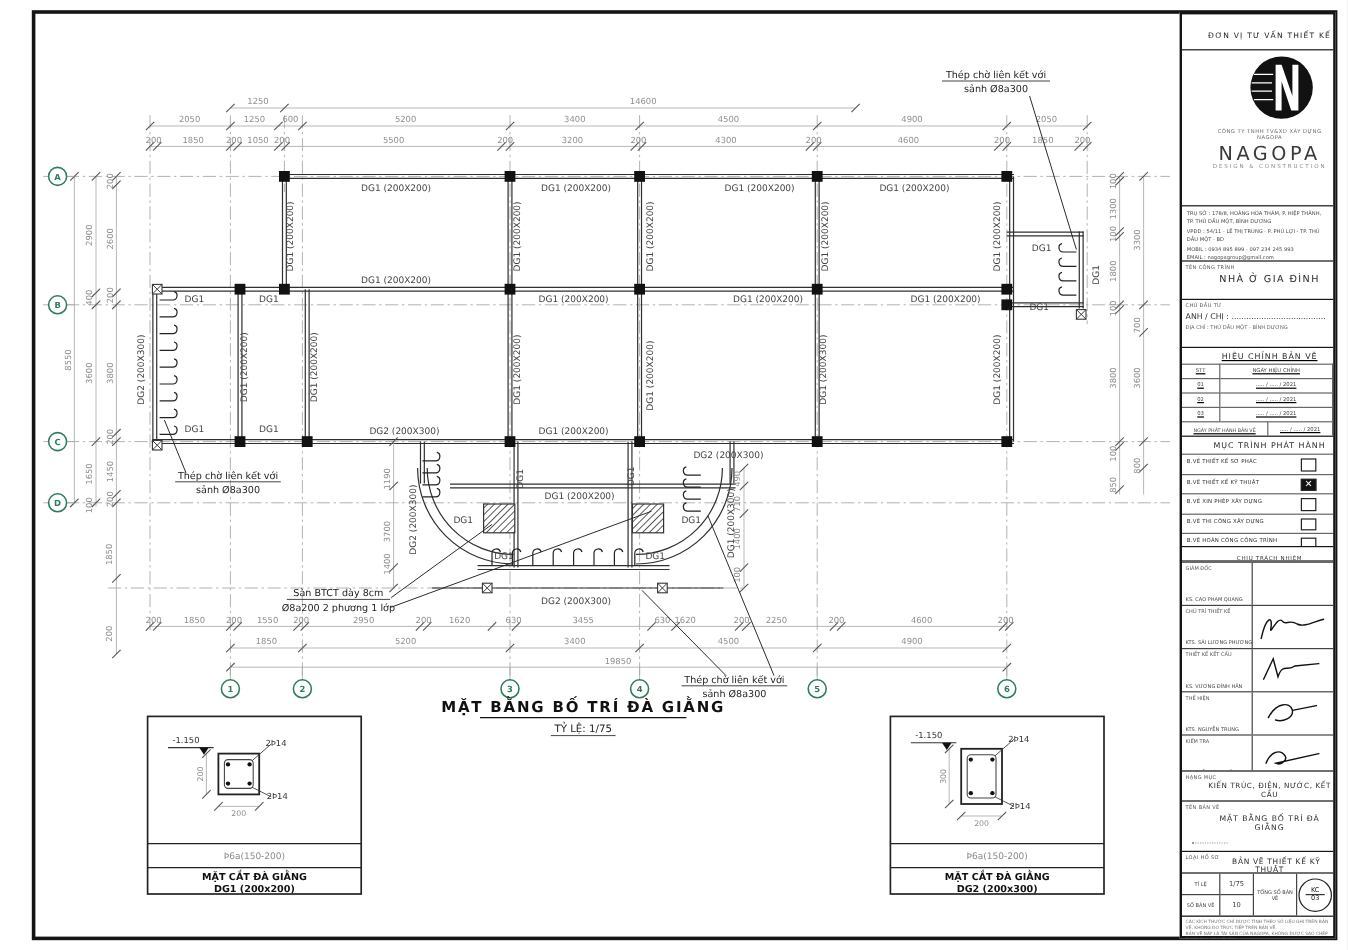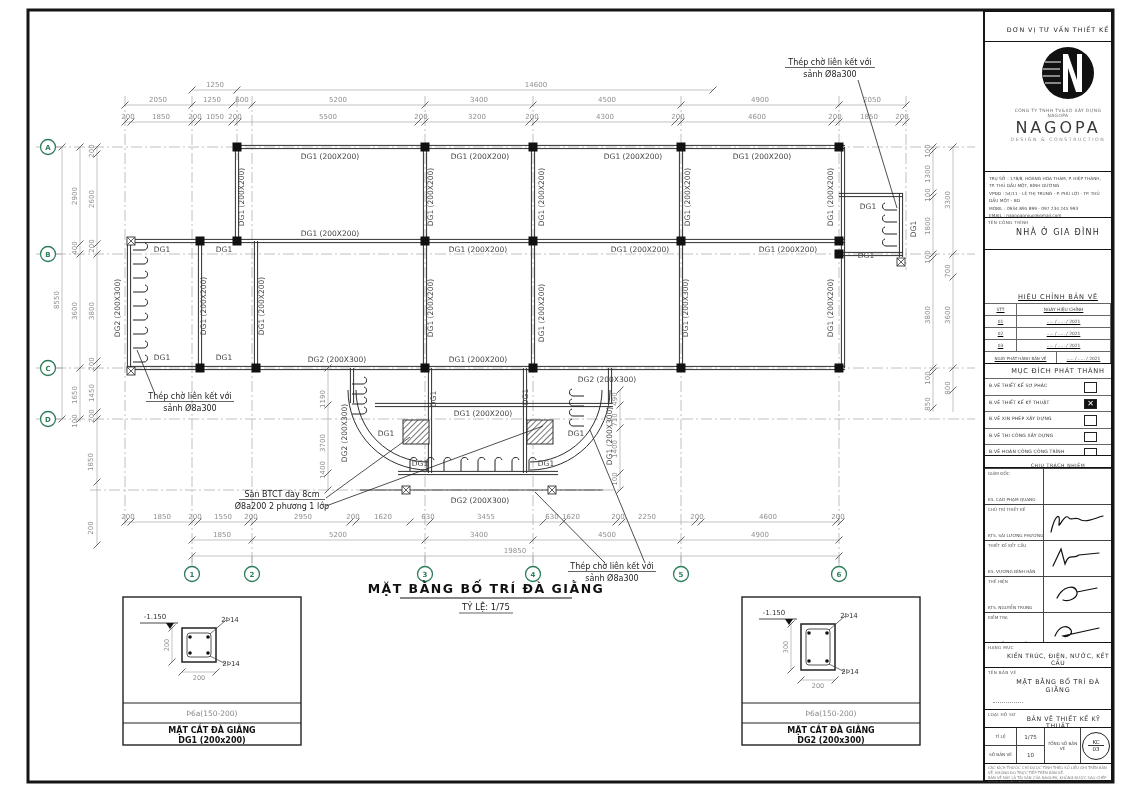--- a/index.html
+++ b/index.html
@@ -530,39 +530,44 @@
           <div>TP. THỦ DẦU MỘT, BÌNH DƯƠNG</div>
           <div>VPĐD : 54/11 - LÊ THỊ TRUNG - P. PHÚ LỢI - TP. THỦ DẦU MỘT - BD</div>
           <div>MOBIL : 0934 895 899  -  097 234 245 993</div>
           <div>EMAIL : nagopagroup@gmail.com</div>
         </div>
     </div>
     <div class="sec" style="top:206px;height:32px;">
       <div class="lbl">TÊN CÔNG TRÌNH</div>
       <div class="ctr big" style="margin-top:3px;">NHÀ Ở GIA ĐÌNH</div>
     </div>
+    <div class="sec" style="top:238px;height:40px;">
+      <div class="lbl">CHỦ ĐẦU TƯ</div>
+      <div style="font-size:6.5px;color:#333;padding:3px 0 0 3px;">ANH / CHỊ : ......................................</div>
+      <div style="font-size:4.3px;color:#666;padding:3px 0 0 3px;">ĐỊA CHỈ : THỦ DẦU MỘT - BÌNH DƯƠNG</div>
+    </div>
     <div class="sec" style="top:278px;height:74px;text-decoration:underline;">
       <div class="ctr med" style="height:13px;line-height:14px;">HIỆU CHỈNH BẢN VẼ</div>
       <div class="tbl" style="grid-template-columns:32px 94px;grid-auto-rows:12px;">
         <div>STT</div>
         <div>NGÀY HIỆU CHỈNH</div>
         <div>01</div>
         <div>..... / ..... / 2021</div>
         <div>02</div>
         <div>..... / ..... / 2021</div>
         <div>03</div>
         <div>..... / ..... / 2021</div>
       </div>
       <div class="tbl" style="grid-template-columns:72px 54px;grid-auto-rows:13px;">
         <div style="font-size:4px;">NGÀY PHÁT HÀNH BẢN VẼ</div>
         <div>..... / ..... / 2021</div>
       </div>
     </div>
     <div class="sec" style="top:352px;height:92px;">
-      <div class="ctr med" style="height:14px;line-height:15px;">MỤC ĐÍCH PHÁT THÀNH</div>
+      <div class="ctr med" style="height:14px;line-height:15px;">MỤC TRÌNH PHÁT HÀNH</div>
       <div id="purpose-rows">
           <div class="cbrow">
             <div class="cl">B.VẼ THIẾT KẾ SƠ PHÁC</div>
             <div class="cb"></div>
           </div>
           <div class="cbrow">
             <div class="cl">B.VẼ THIẾT KẾ KỸ THUẬT</div>
             <div class="cb on">✕</div>
           </div>
           <div class="cbrow">

